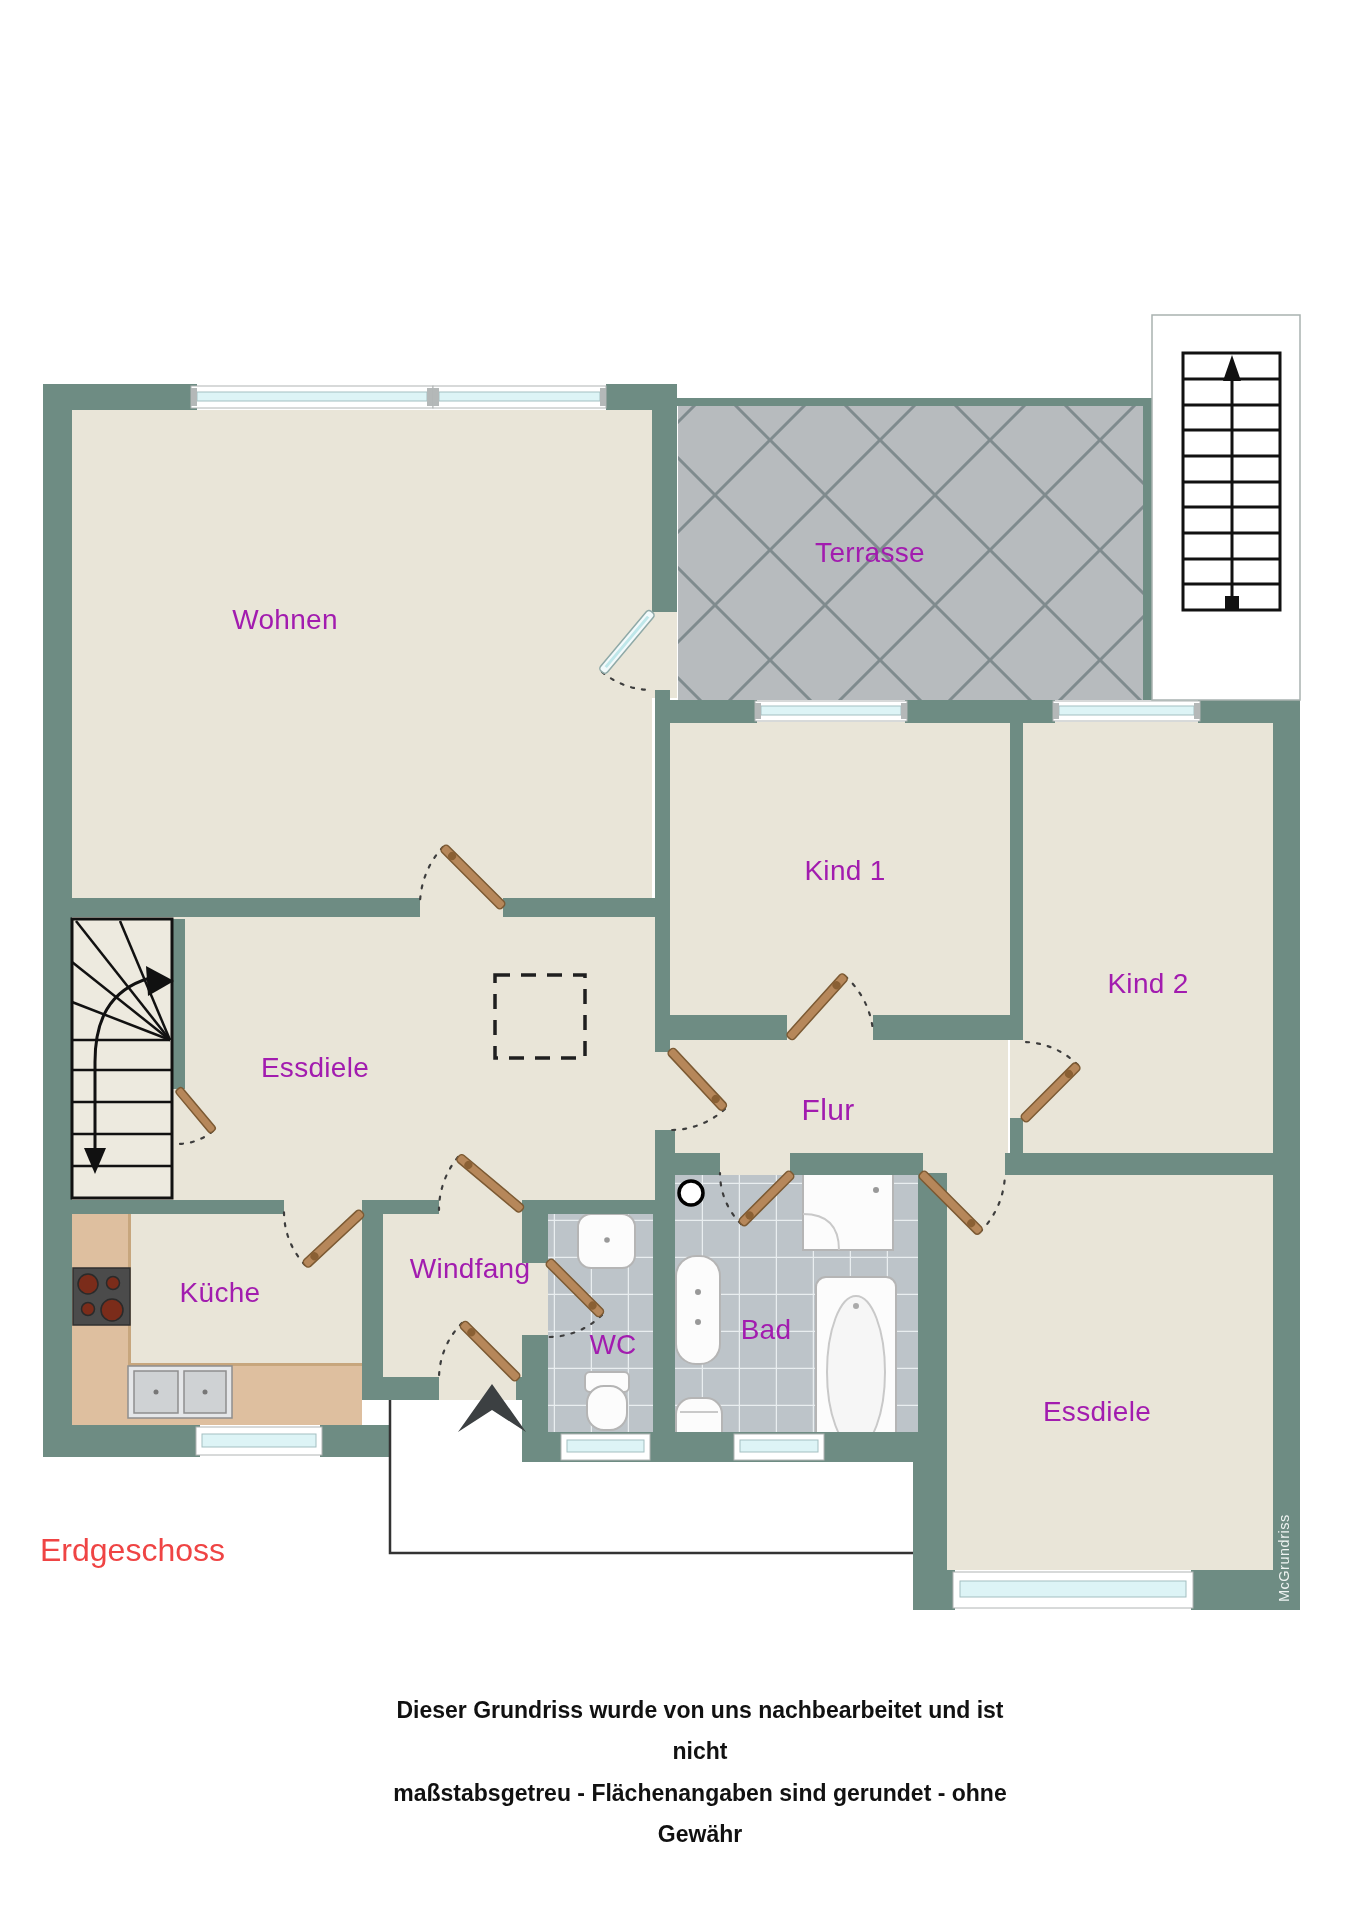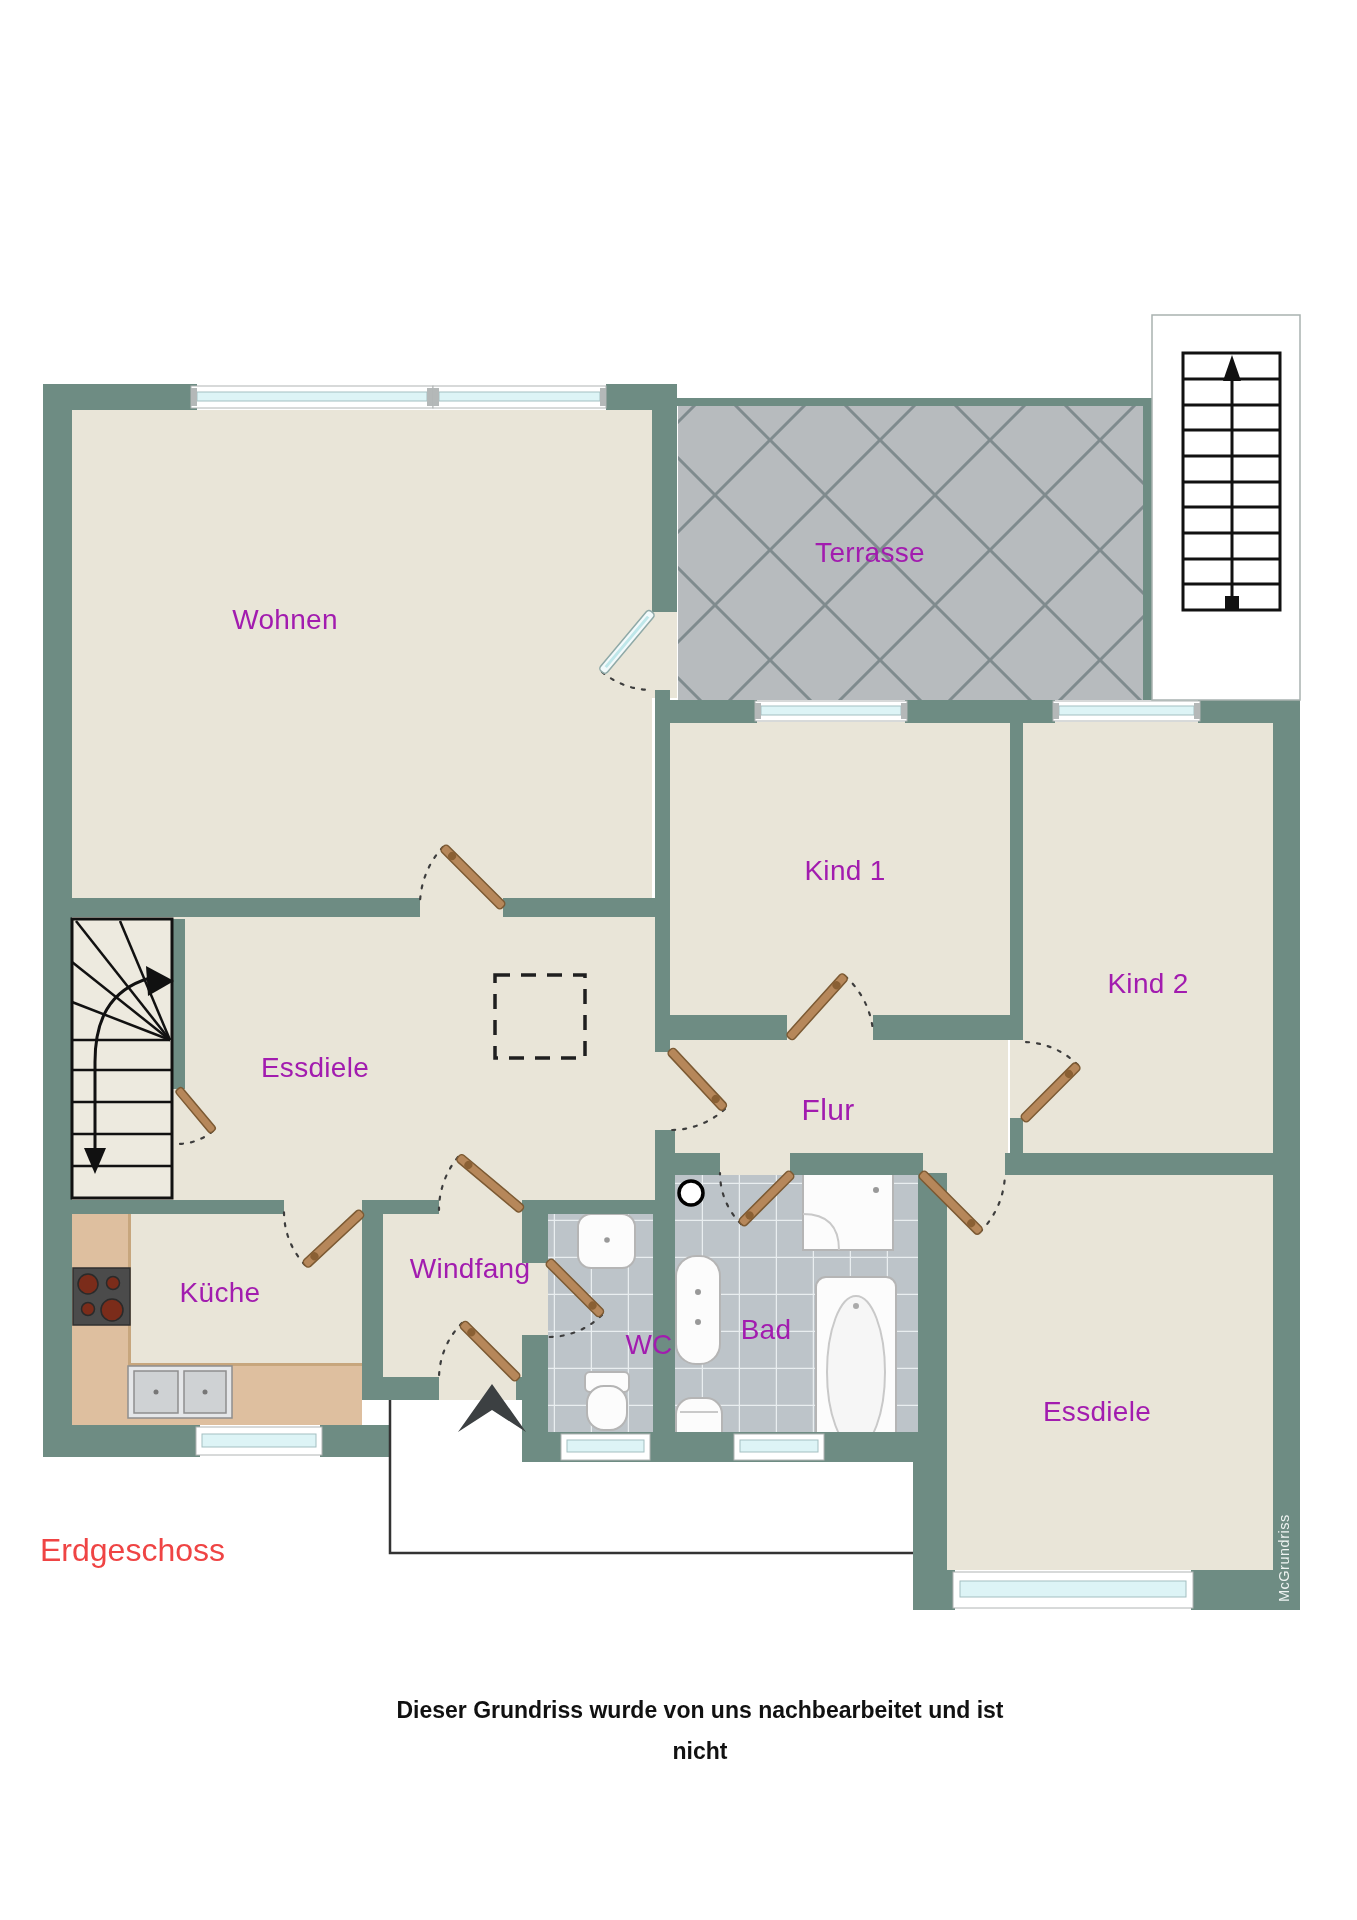--- a/index.html
+++ b/index.html
@@ -335,25 +335,26 @@
 </svg>
 
 <div class="room-label" style="left:285px;top:620px;">Wohnen</div>
 <div class="room-label" style="left:870px;top:553px;">Terrasse</div>
 <div class="room-label" style="left:845px;top:871px;">Kind 1</div>
 <div class="room-label" style="left:1148px;top:947px;margin-top:37px;">Kind 2</div>
 <div class="room-label" style="left:315px;top:1068px;">Essdiele</div>
 <div class="room-label big" style="left:828px;top:1086px;margin-top:24px;">Flur</div>
 <div class="room-label" style="left:220px;top:1293px;">Küche</div>
 <div class="room-label" style="left:470px;top:1269px;">Windfang</div>
-<div class="room-label" style="left:649px;top:1345px;">WC</div>
+<div class="room-label" style="left:613px;top:1345px;">WC</div>
 <div class="room-label" style="left:766px;top:1330px;">Bad</div>
 <div class="room-label" style="left:1097px;top:1412px;">Essdiele</div>
 
 <div class="watermark">McGrundriss</div>
 
 <div class="floor-title">Erdgeschoss</div>
 
 <div class="disclaimer">
   <div>Dieser Grundriss wurde von uns nachbearbeitet und ist nicht</div>
+  <div>maßstabsgetreu - Flächenangaben sind gerundet - ohne Gewähr</div>
 </div>
 
 </div>
 
 </body></html>

